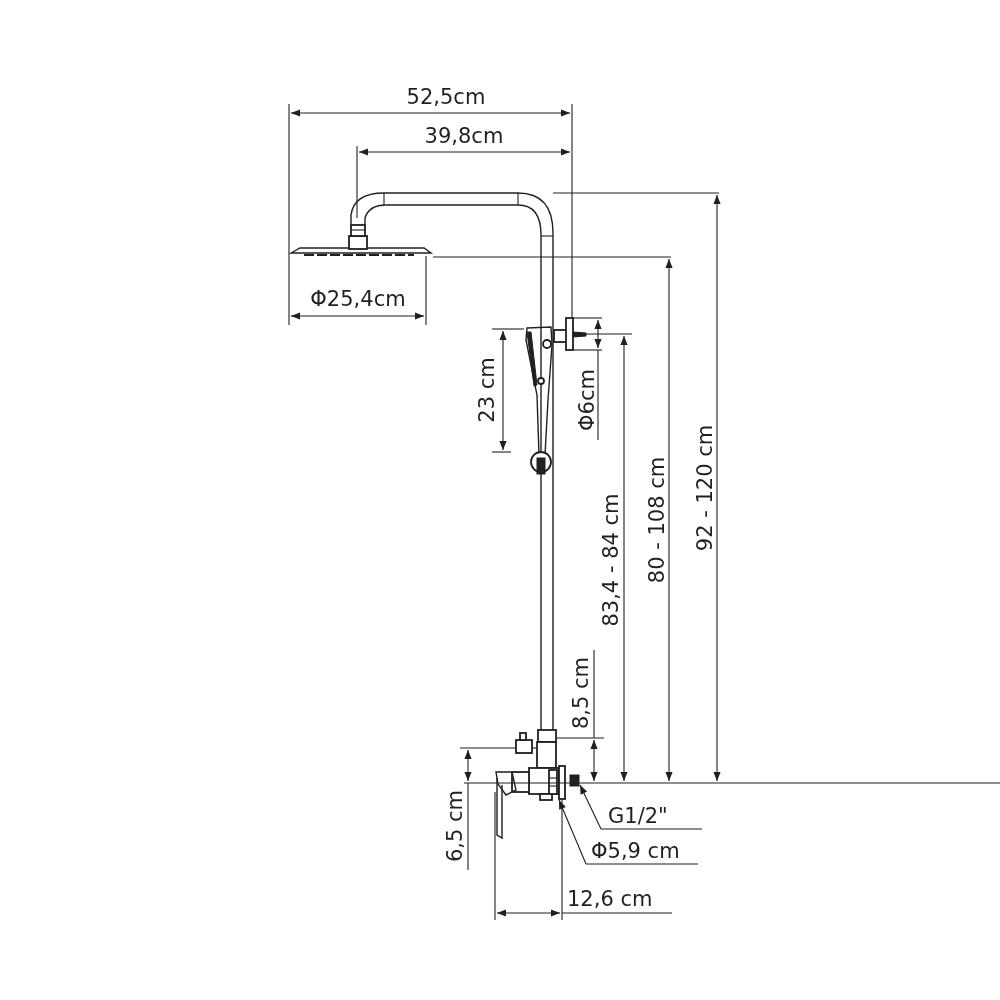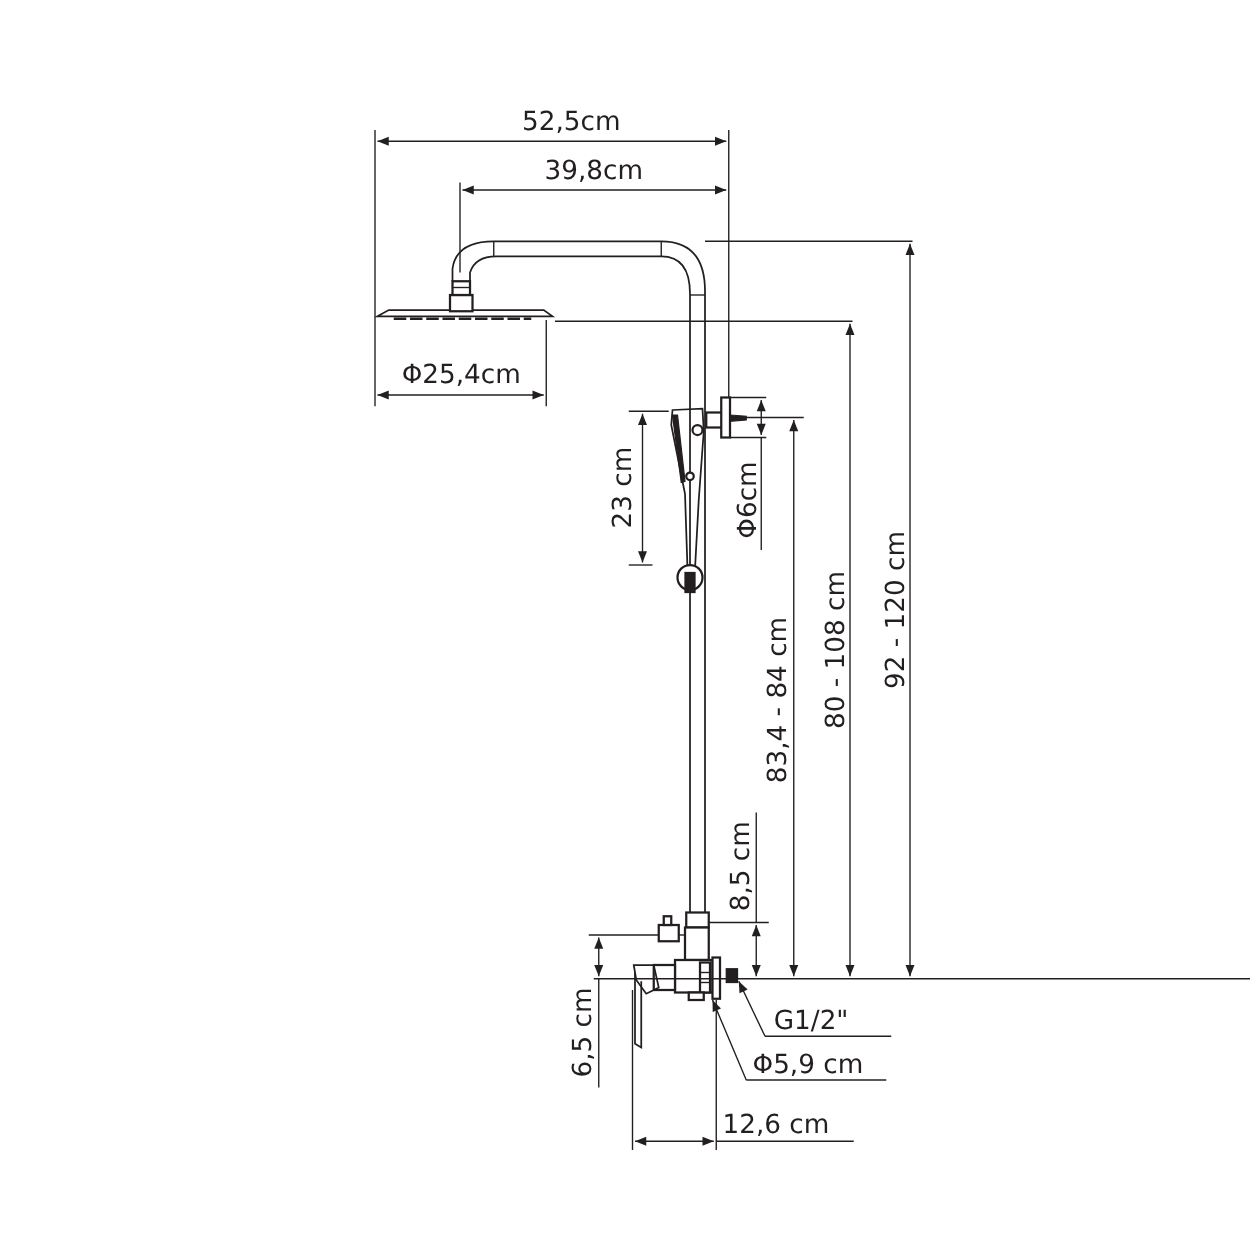--- a/index.html
+++ b/index.html
@@ -1,17 +1,17 @@
 <!DOCTYPE html>
 <html><head>
   <meta charset="utf-8">
   <style>
     html, body { margin: 0; padding: 0; background: #ffffff; }
     body { width: 1000px; height: 1000px; overflow: hidden; }
-    #drawing { position: absolute; left: 15px; top: 0; width: 895px; height: 1000px; border-radius: 12px; }
+    #drawing { position: absolute; left: 4px; top: 0; width: 895px; height: 1000px; border-radius: 12px; }
     svg text {
       font-family: "DejaVu Sans", "Liberation Sans", sans-serif;
       font-size: 21px;
       fill: #231f20;
     }
     .ln { stroke: #231f20; stroke-width: 1.4; fill: none; }
     .thin { stroke: #231f20; stroke-width: 1.1; fill: none; }
     .thick { stroke: #231f20; stroke-width: 2; fill: none; }
     .pipe { stroke: #231f20; stroke-width: 1.8; fill: #ffffff; }
     .solid { fill: #231f20; stroke: #231f20; stroke-width: 1; }

